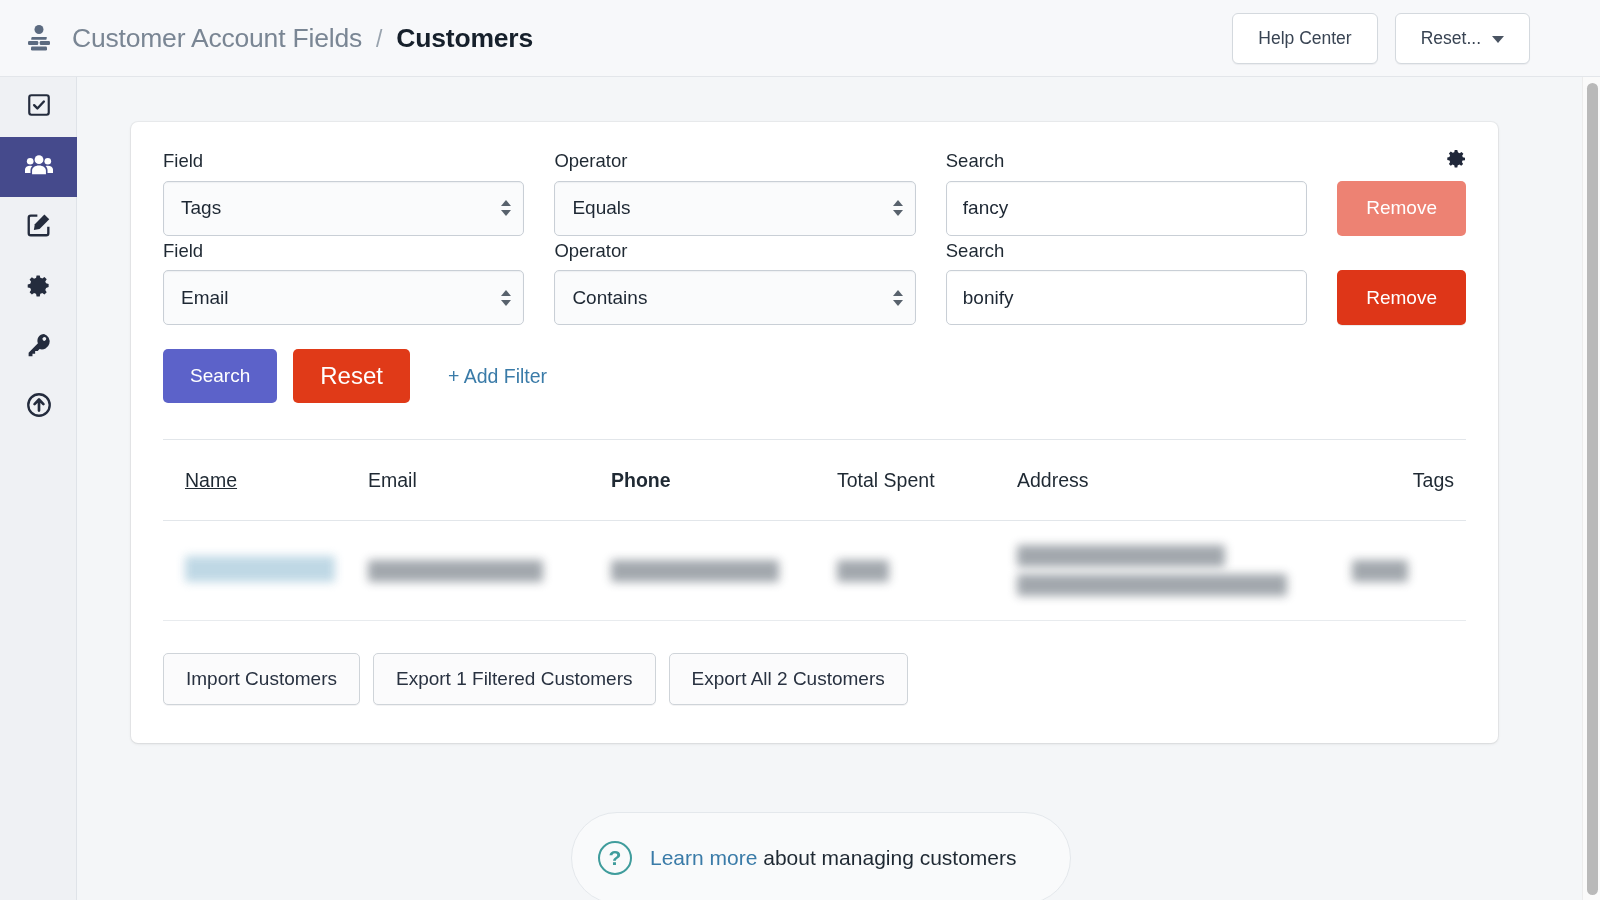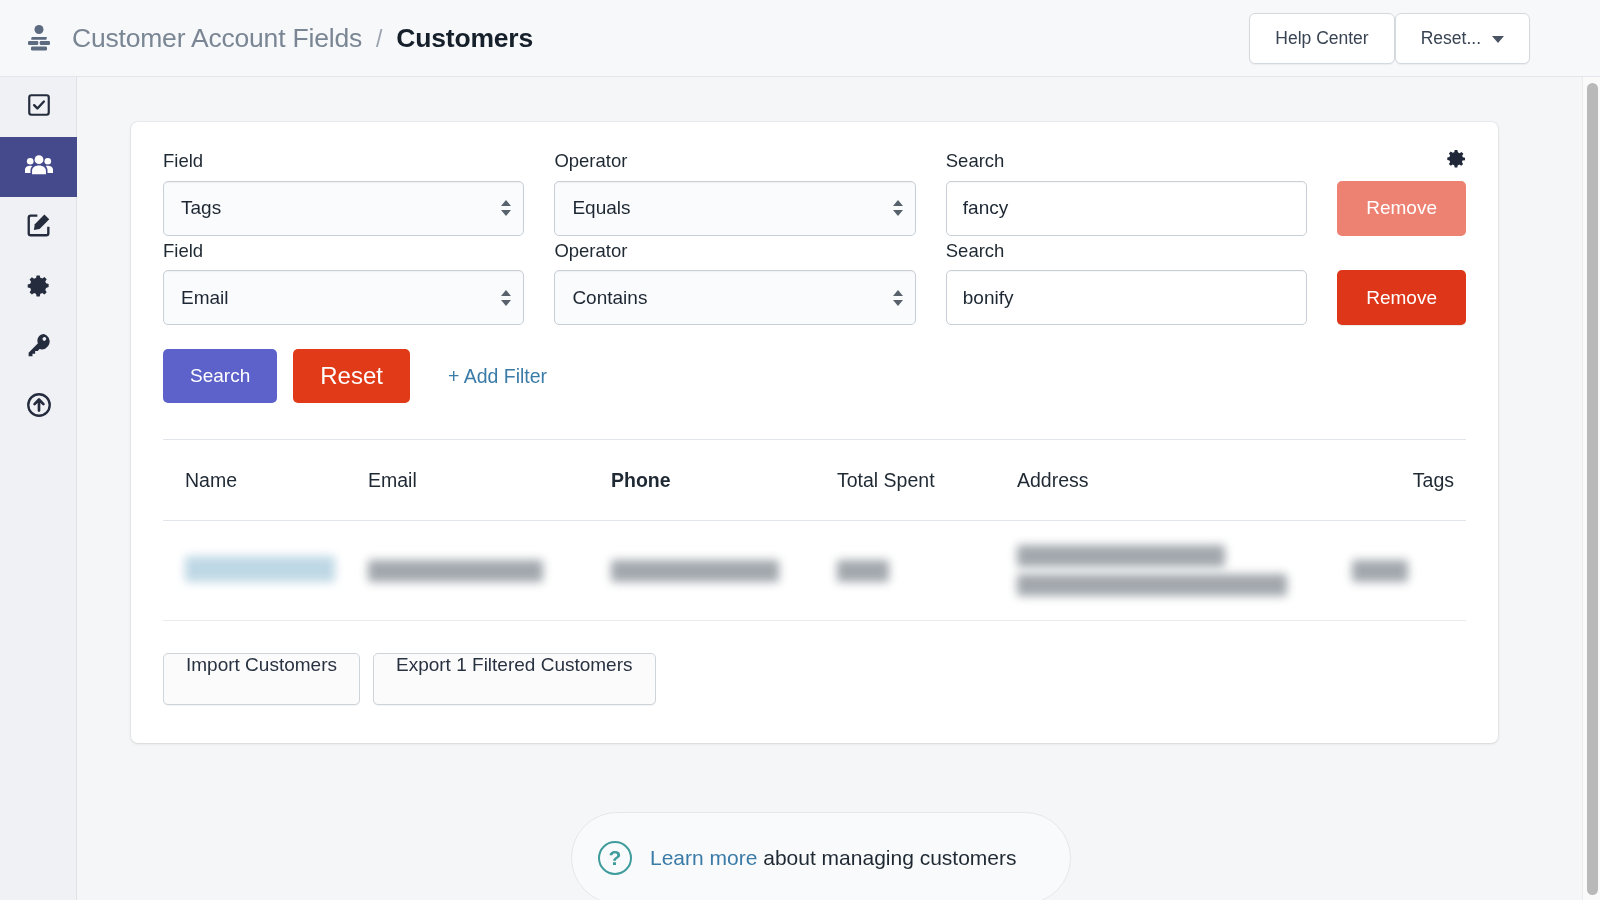--- a/index.html
+++ b/index.html
@@ -37,21 +37,21 @@
     font-size: 26.5px; color: #7a8694; font-weight: 400;
     letter-spacing: -0.2px;
   }
   .crumb-sep { font-size: 23px; color: #99a3ae; margin: 0 14px; }
   .crumb-current {
     font-size: 26.5px; color: #16202b; font-weight: 600;
     letter-spacing: -0.2px;
   }
   .topbar-actions {
     margin-left: auto; margin-right: 70px;
-    display: flex; align-items: center; 
+    display: flex; align-items: center; gap: 17px;
   }
   .tb-btn {
     height: 51px; padding: 0 25px;
     background: #ffffff;
     border: 1px solid #d4d9de;
     border-radius: 6px;
     font-size: 17.5px; color: #394453;
     font-family: "Liberation Sans", sans-serif;
     display: flex; align-items: center; gap: 11px;
     cursor: pointer;
@@ -206,21 +206,21 @@
   .thead {
     display: flex; align-items: center;
     height: 82px;
     border-top: 1px solid #e2e6ea;
     border-bottom: 1px solid #e2e6ea;
   }
   .th {
     font-size: 19.5px; color: #1f2933;
     font-weight: 400;
   }
-  .c-name    { width: 205px; padding-left: 22px; }
+  .c-name    { width: 205px; padding-left: 22px; text-decoration: underline; }
   .c-email   { width: 243px; }
   .c-phone   { width: 226px; font-weight: bold; }
   .c-spent   { width: 180px; }
   .c-address { width: 335px; }
   .c-tags    { flex: 1; text-align: right; padding-right: 12px; }
 
   .trow {
     display: flex; align-items: center;
     height: 100px;
     border-bottom: 1px solid #e8ebee;
@@ -242,21 +242,21 @@
     margin-top: 32px;
   }
   .bb {
     height: 52px; padding: 0 22px;
     background: #fbfbfc;
     border: 1px solid #cfd4d9;
     border-radius: 5px;
     font-size: 19px; color: #293241;
     font-family: "Liberation Sans", sans-serif;
     cursor: pointer;
-    display: flex; align-items: flex-start; justify-content: center;
+    display: flex; align-items: center; justify-content: center;
     box-shadow: 0 1px 0 rgba(22,29,37,.05);
   }
 
   
   .footer-help {
     position: absolute;
     left: 494px; top: 735px;
     width: 500px; height: 92px;
     background: #f9fafb;
     border: 1px solid #e4e8ec;
@@ -510,20 +510,23 @@
         </div>
       </div>
 
       <div class="bottom-actions">
         <button class="bb">
           <span>Import Customers</span>
         </button>
         <button class="bb">
           <span>Export 1 Filtered Customers</span>
         </button>
+        <button class="bb">
+          <span>Export All 2 Customers</span>
+        </button>
       </div>
     </div>
 
     <div class="footer-help">
       <span class="q-icon">?</span>
       <span class="help-text">
         <a class="help-link">Learn more</a><span> about managing customers</span>
       </span>
     </div>
   </div>

